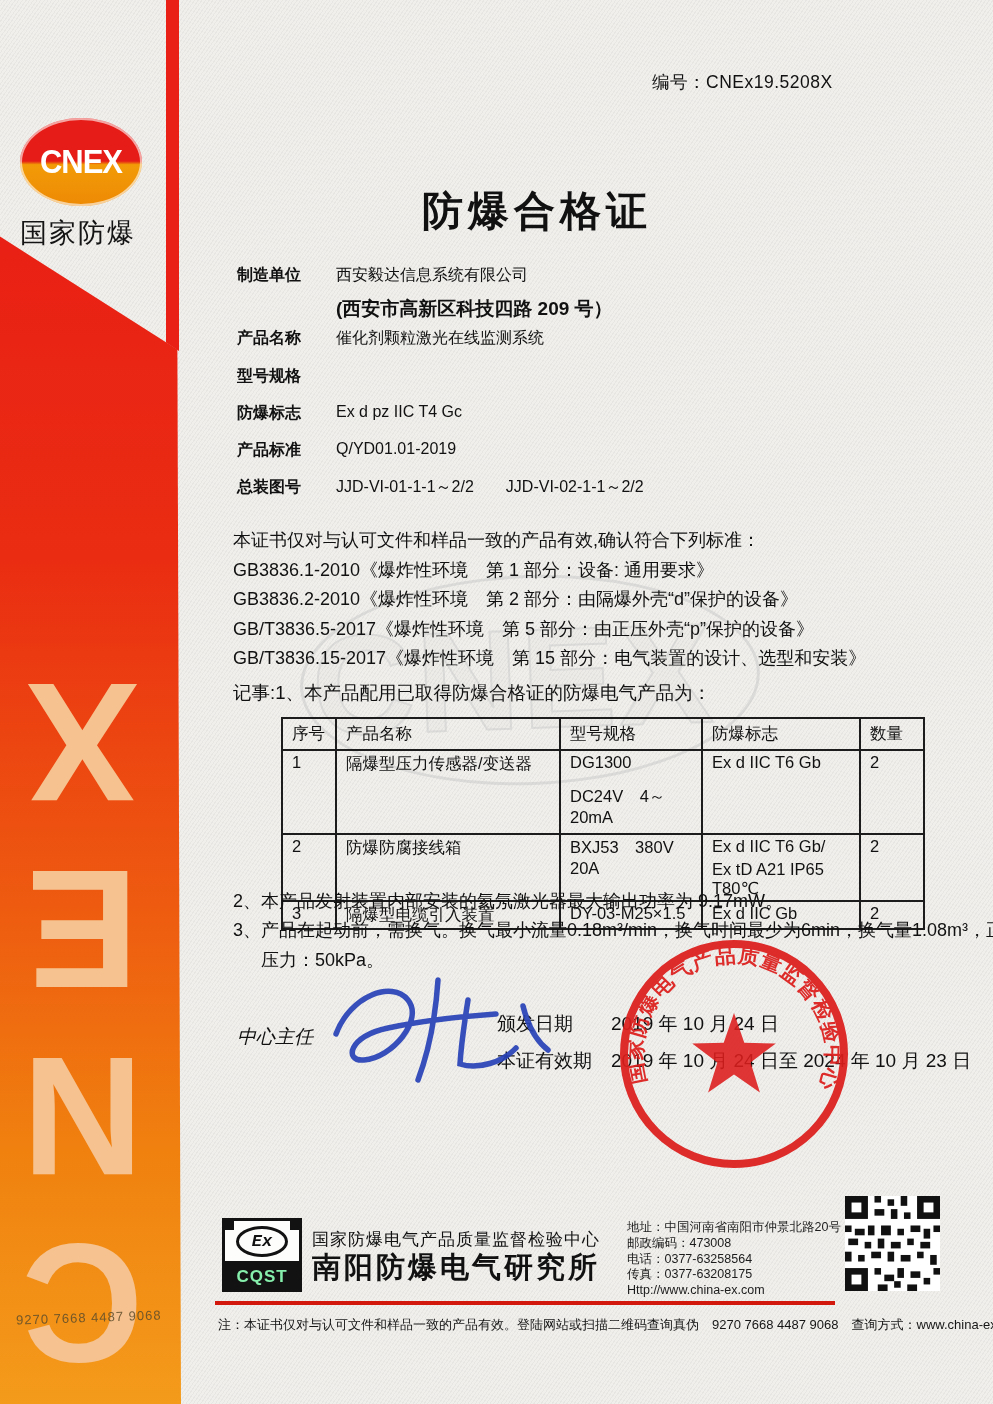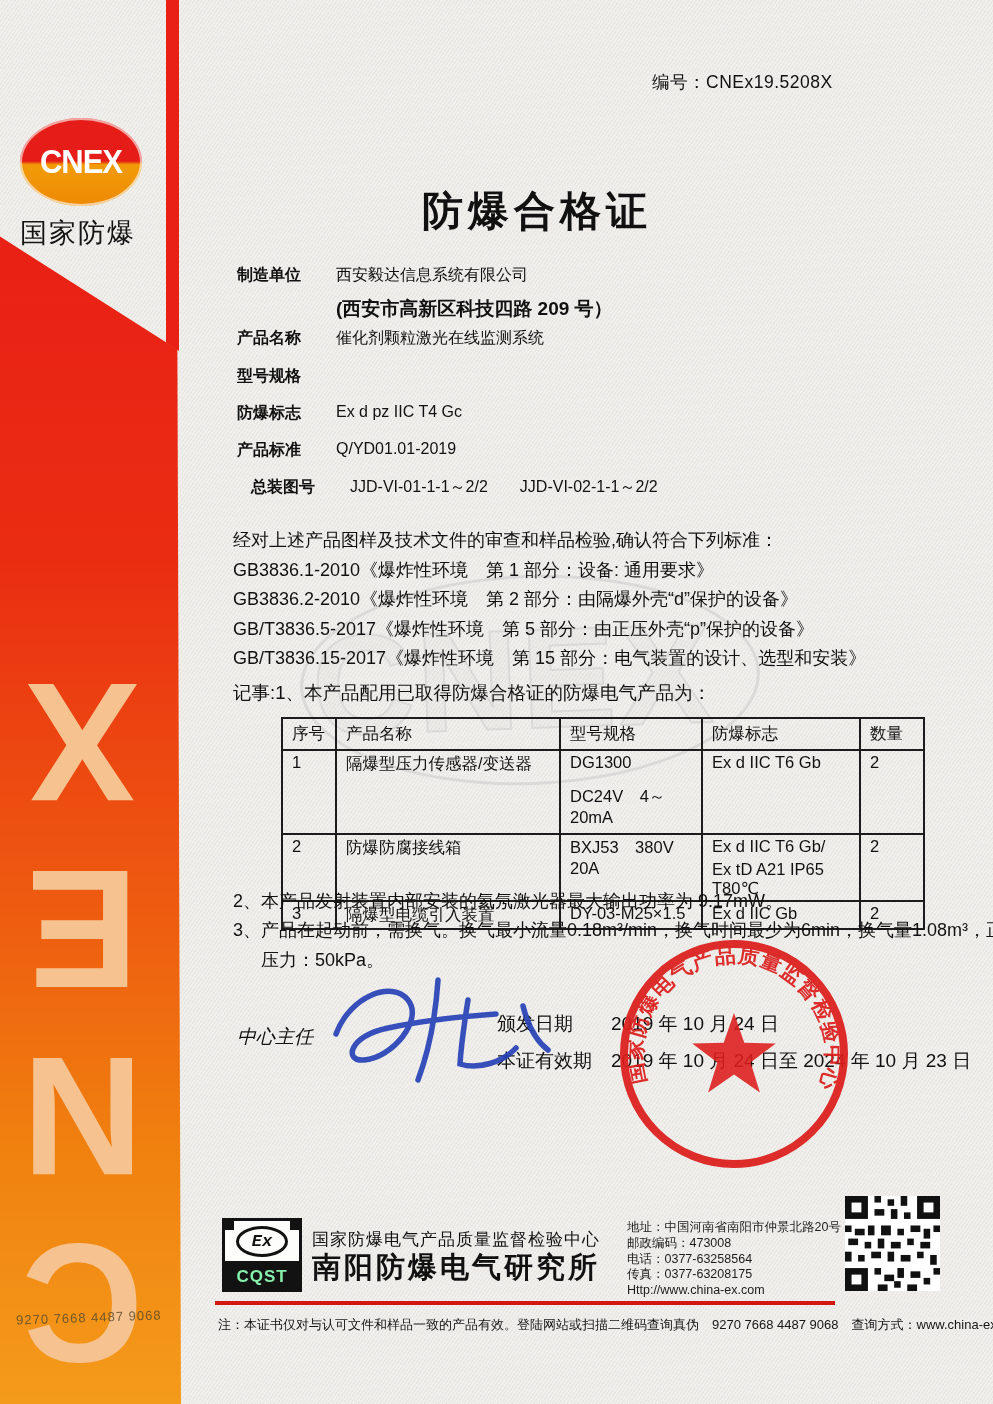--- a/index.html
+++ b/index.html
@@ -132,27 +132,27 @@
     <span class="lbl">型号规格</span>
   </div>
   <div class="frow" style="top:403px;">
     <span class="lbl">防爆标志</span>
     <span class="val">Ex d pz IIC T4 Gc</span>
   </div>
   <div class="frow" style="top:440px;">
     <span class="lbl">产品标准</span>
     <span class="val">Q/YD01.01-2019</span>
   </div>
-  <div class="frow" style="top:477px;margin-left:14px;">
+  <div class="frow" style="top:477px;">
     <span class="lbl">总装图号</span>
     <span class="val">JJD-VI-01-1-1～2/2　　JJD-VI-02-1-1～2/2</span>
   </div>
 
   <div class="abs standards">
-    <div>经对上述产品图样及技术文件的审查和样品检验,确认符合下列标准：</div>
+    <div>本证书仅对与认可文件和样品一致的产品有效,确认符合下列标准：</div>
     <div>GB3836.1-2010《爆炸性环境　第 1 部分：设备: 通用要求》</div>
     <div>GB3836.2-2010《爆炸性环境　第 2 部分：由隔爆外壳“d”保护的设备》</div>
     <div>GB/T3836.5-2017《爆炸性环境　第 5 部分：由正压外壳“p”保护的设备》</div>
     <div>GB/T3836.15-2017《爆炸性环境　第 15 部分：电气装置的设计、选型和安装》</div>
   </div>
 
   <div class="abs remark1">记事:1、本产品配用已取得防爆合格证的防爆电气产品为：</div>
 
   <table class="parts">
     <colgroup>

